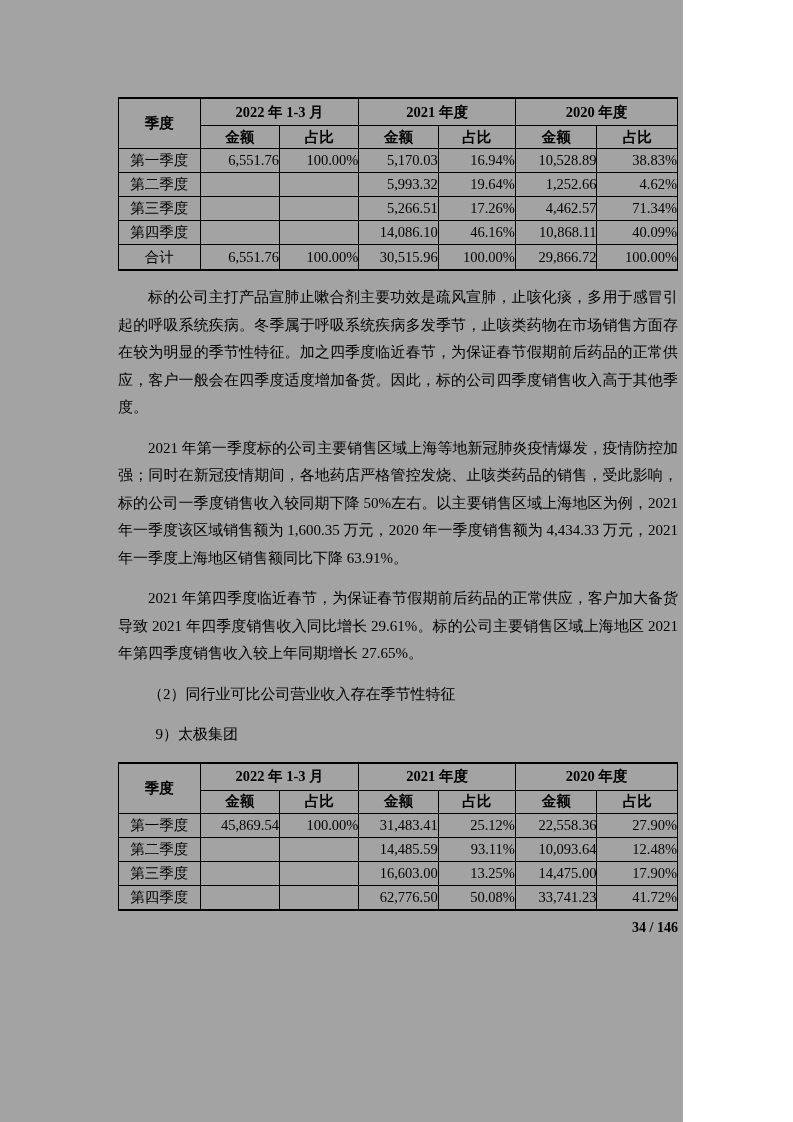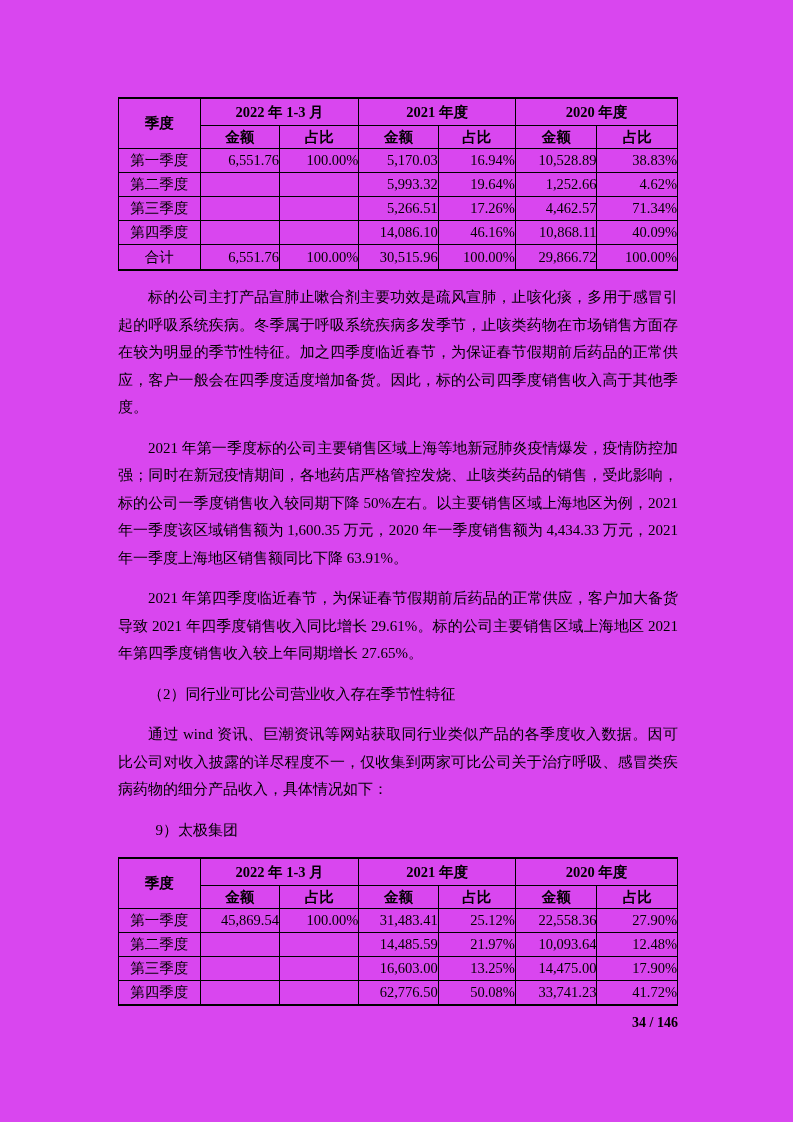--- a/index.html
+++ b/index.html
@@ -1,20 +1,20 @@
 <!DOCTYPE html>
 <html><head>
 <meta charset="utf-8">
 <style>
   html, body { margin: 0; padding: 0; background: #ffffff; }
   .page {
     position: relative;
-    width: 793px;
+    width: 683px;
     height: 1122px;
-    background: #d946ef;
+    background: #a3a3a3;
     font-family: "Liberation Serif", "DejaVu Serif", serif;
     color: #000000;
     overflow: hidden;
   }
   .content {
     position: absolute;
     left: 118px;
     top: 0;
     width: 560px;
   }
@@ -142,21 +142,20 @@
           <td class="num">29,866.72</td>
           <td class="num">100.00%</td>
         </tr>
       </tbody>
     </table>
 
     <p class="para">标的公司主打产品宣肺止嗽合剂主要功效是疏风宣肺，止咳化痰，多用于感冒引起的呼吸系统疾病。冬季属于呼吸系统疾病多发季节，止咳类药物在市场销售方面存在较为明显的季节性特征。加之四季度临近春节，为保证春节假期前后药品的正常供应，客户一般会在四季度适度增加备货。因此，标的公司四季度销售收入高于其他季度。</p>
     <p class="para">2021 年第一季度标的公司主要销售区域上海等地新冠肺炎疫情爆发，疫情防控加强；同时在新冠疫情期间，各地药店严格管控发烧、止咳类药品的销售，受此影响，标的公司一季度销售收入较同期下降 50%左右。以主要销售区域上海地区为例，2021 年一季度该区域销售额为 1,600.35 万元，2020 年一季度销售额为 4,434.33 万元，2021 年一季度上海地区销售额同比下降 63.91%。</p>
     <p class="para">2021 年第四季度临近春节，为保证春节假期前后药品的正常供应，客户加大备货导致 2021 年四季度销售收入同比增长 29.61%。标的公司主要销售区域上海地区 2021 年第四季度销售收入较上年同期增长 27.65%。</p>
     <p class="para heading">（2）同行业可比公司营业收入存在季节性特征</p>
-    <p class="para">通过 wind 资讯、巨潮资讯等网站获取同行业类似产品的各季度收入数据。因可比公司对收入披露的详尽程度不一，仅收集到两家可比公司关于治疗呼吸、感冒类疾病药物的细分产品收入，具体情况如下：</p>
     <p class="para listitem">9）太极集团</p>
 
 
     <table class="tbl">
       <colgroup>
         <col style="width:14.6%">
           <col style="width:14.2%">
           <col style="width:14.2%">
         <col style="width:14.2%">
           <col style="width:13.8%">
@@ -185,21 +184,21 @@
           <td class="num">31,483.41</td>
           <td class="num">25.12%</td>
           <td class="num">22,558.36</td>
           <td class="num">27.90%</td>
         </tr>
         <tr>
           <td class="lbl">第二季度</td>
           <td class="num"></td>
           <td class="num"></td>
           <td class="num">14,485.59</td>
-          <td class="num">21.97%</td>
+          <td class="num">93.11%</td>
           <td class="num">10,093.64</td>
           <td class="num">12.48%</td>
         </tr>
         <tr>
           <td class="lbl">第三季度</td>
           <td class="num"></td>
           <td class="num"></td>
           <td class="num">16,603.00</td>
           <td class="num">13.25%</td>
           <td class="num">14,475.00</td>

